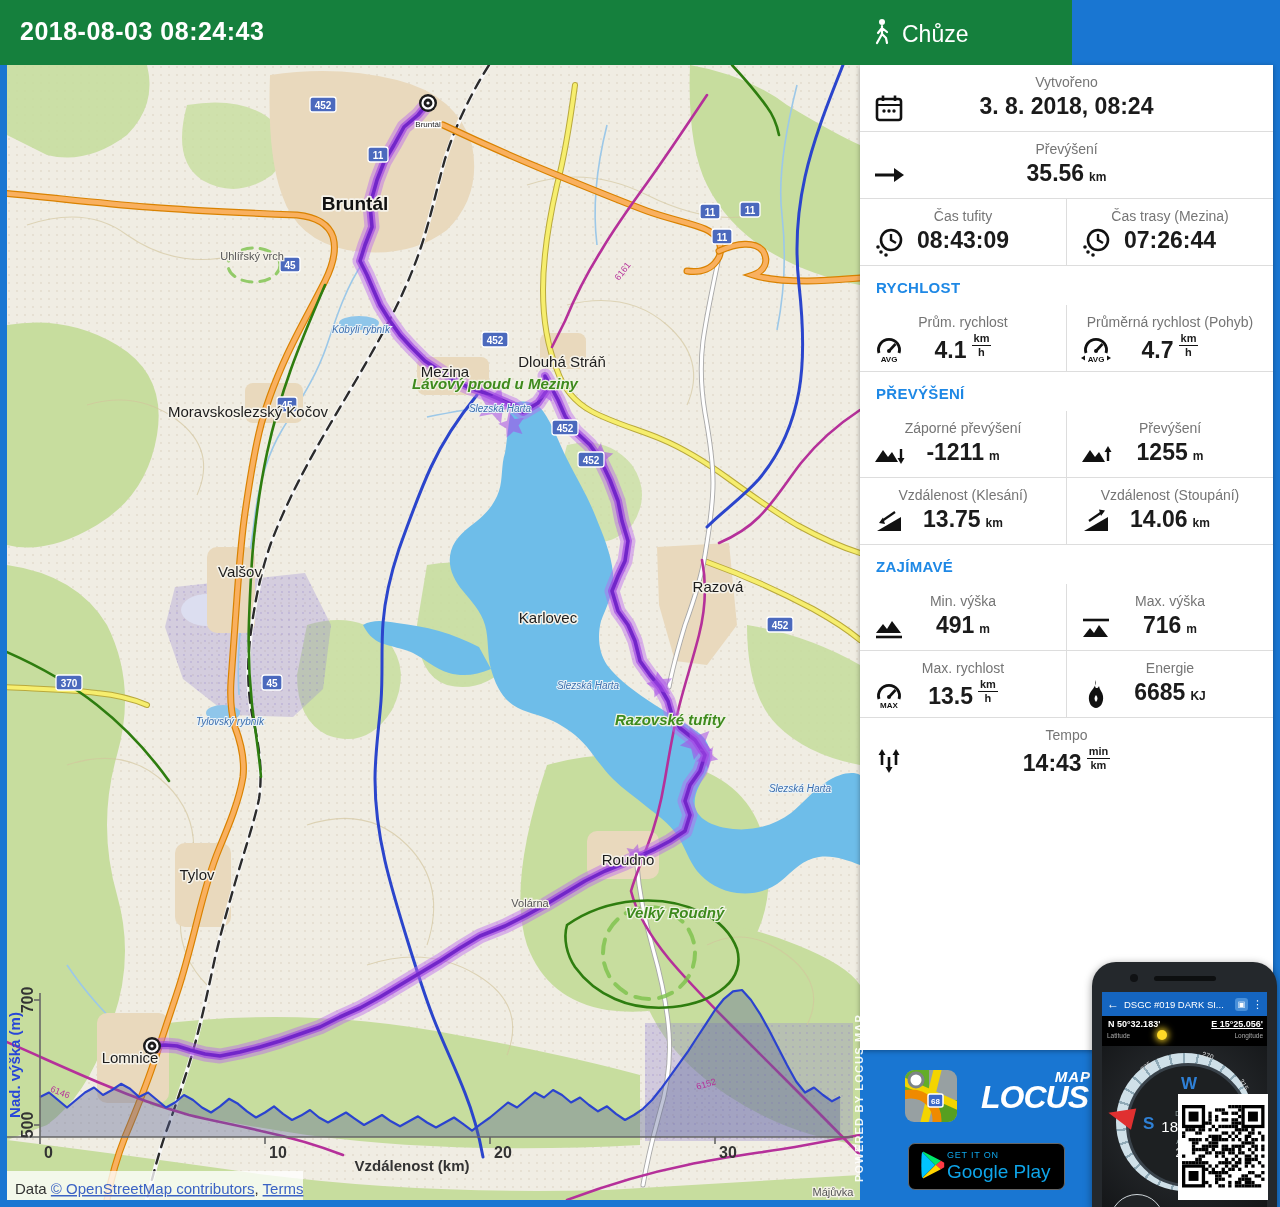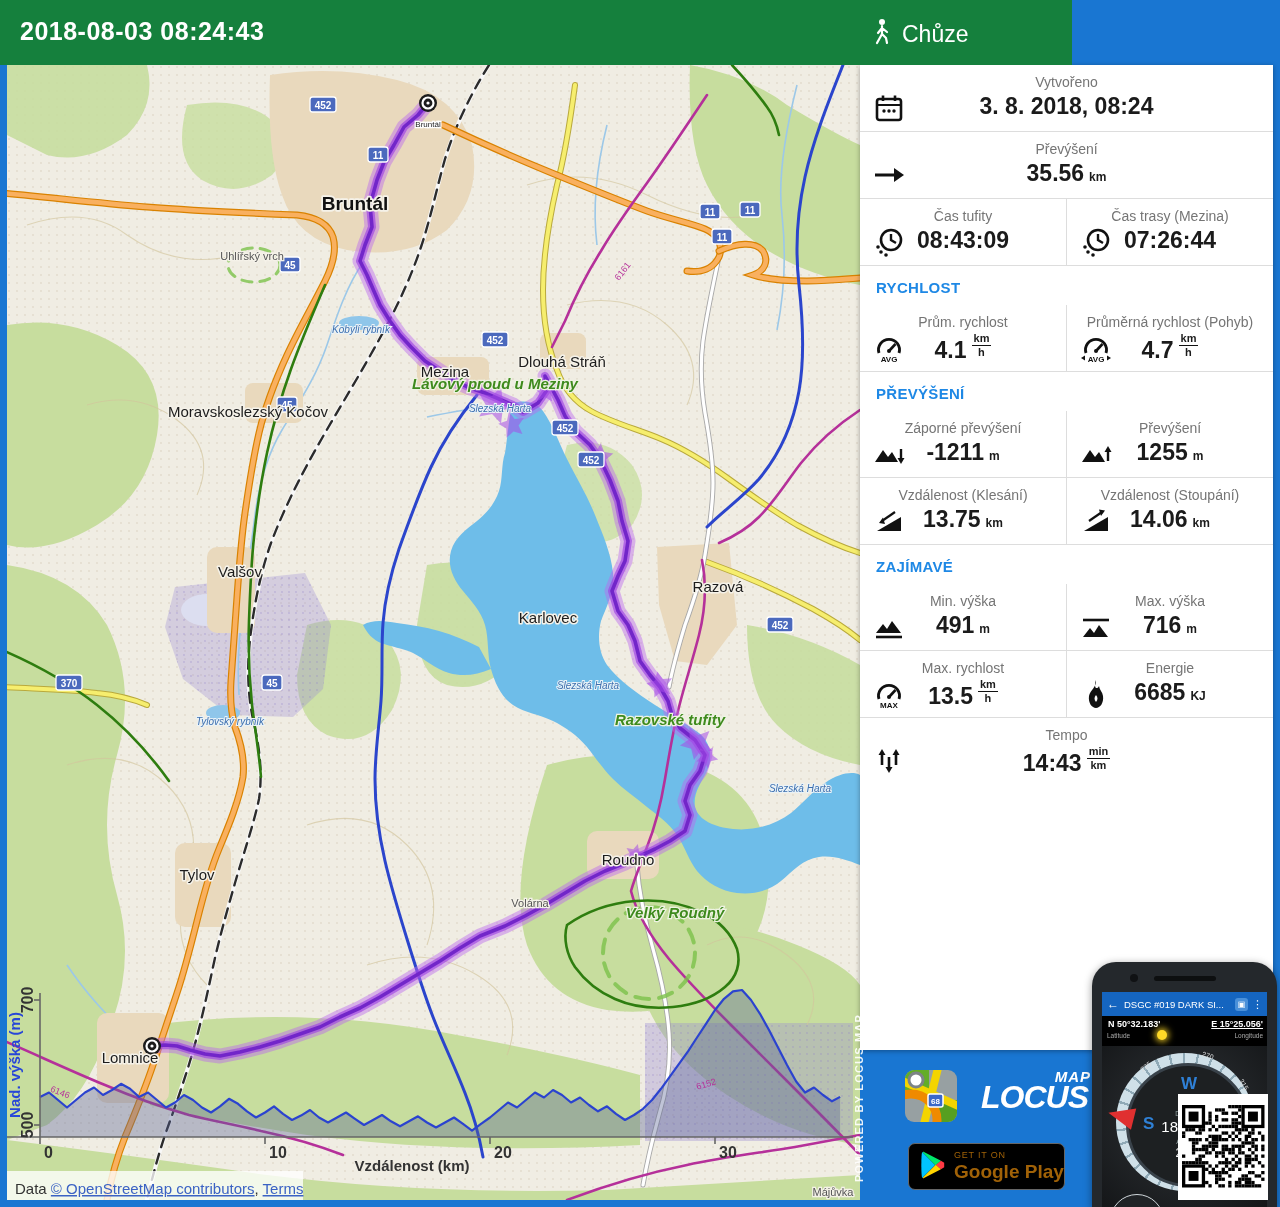--- a/index.html
+++ b/index.html
@@ -39,23 +39,23 @@
   .s-icon{position:absolute;left:13px;top:27px;width:32px;height:32px;}
   .sec{height:39px;line-height:44px;border-top:1px solid #ddd;color:#1e88e5;font-weight:bold;font-size:15px;padding-left:16px;letter-spacing:.3px;}
   
   .powered{position:absolute;left:853px;top:1182px;transform:rotate(-90deg);transform-origin:0 0;color:rgba(255,255,255,.9);font-size:11px;font-weight:bold;letter-spacing:1.2px;white-space:nowrap;z-index:3;}
   .locus{position:absolute;left:905px;top:1070px;z-index:3;display:flex;}
   .locus-txt{position:relative;margin-left:24px;width:110px;height:54px;font-style:italic;}
   .locus-map{position:absolute;right:0;top:-2px;color:#fff;font-size:15px;font-weight:bold;letter-spacing:1px;}
   .locus-word{position:absolute;left:0;top:9px;color:#fff;font-size:32px;font-weight:bold;letter-spacing:-1px;}
   .play-badge{position:absolute;left:908px;top:1143px;width:155px;height:45px;background:#000;border:1px solid #666;border-radius:7px;z-index:3;display:flex;align-items:center;cursor:pointer;}
   .play-tri{margin-left:10px;}
-  .play-lines{margin-left:9px;color:#a16207;}
+  .play-lines{margin-left:2px;color:#0ea5e9;}
   .play-l1{font-size:9px;letter-spacing:.8px;}
-  .play-l2{font-size:19px;font-weight:bold;margin-top:1px;}
+  .play-l2{font-size:19px;font-weight:normal;margin-top:1px;}
   
   .phone{position:absolute;left:1092px;top:962px;width:185px;height:246px;background:#24282c;border-radius:24px 24px 0 0;z-index:5;box-shadow:0 2px 8px rgba(0,0,0,.4);}
   .speaker{position:absolute;left:62px;top:14px;width:62px;height:5px;border-radius:3px;background:#0d0f10;}
   .cam{position:absolute;left:38px;top:12px;width:8px;height:8px;border-radius:50%;background:#101214;}
   .pscreen{position:absolute;left:10px;top:30px;width:165px;height:216px;background:#17191b;overflow:hidden;}
   .pbar{height:24px;background:#1565c0;color:#fff;display:flex;align-items:center;font-size:9.5px;}
   .pbar .bk{margin:0 5px;font-size:12px;}
   .pbar .ttl{flex:1;white-space:nowrap;overflow:hidden;}
   .pbar .ic{width:13px;height:13px;background:#4a90d9;border-radius:3px;margin-right:4px;display:flex;align-items:center;justify-content:center;font-size:8px;}
   .pbar .menu{margin-right:4px;font-size:11px;}

